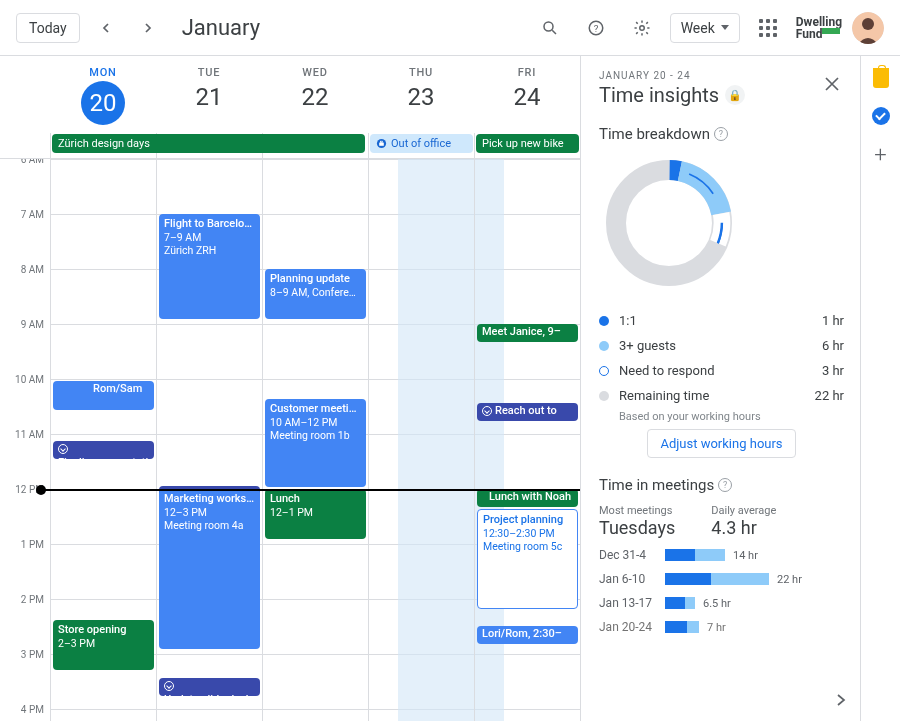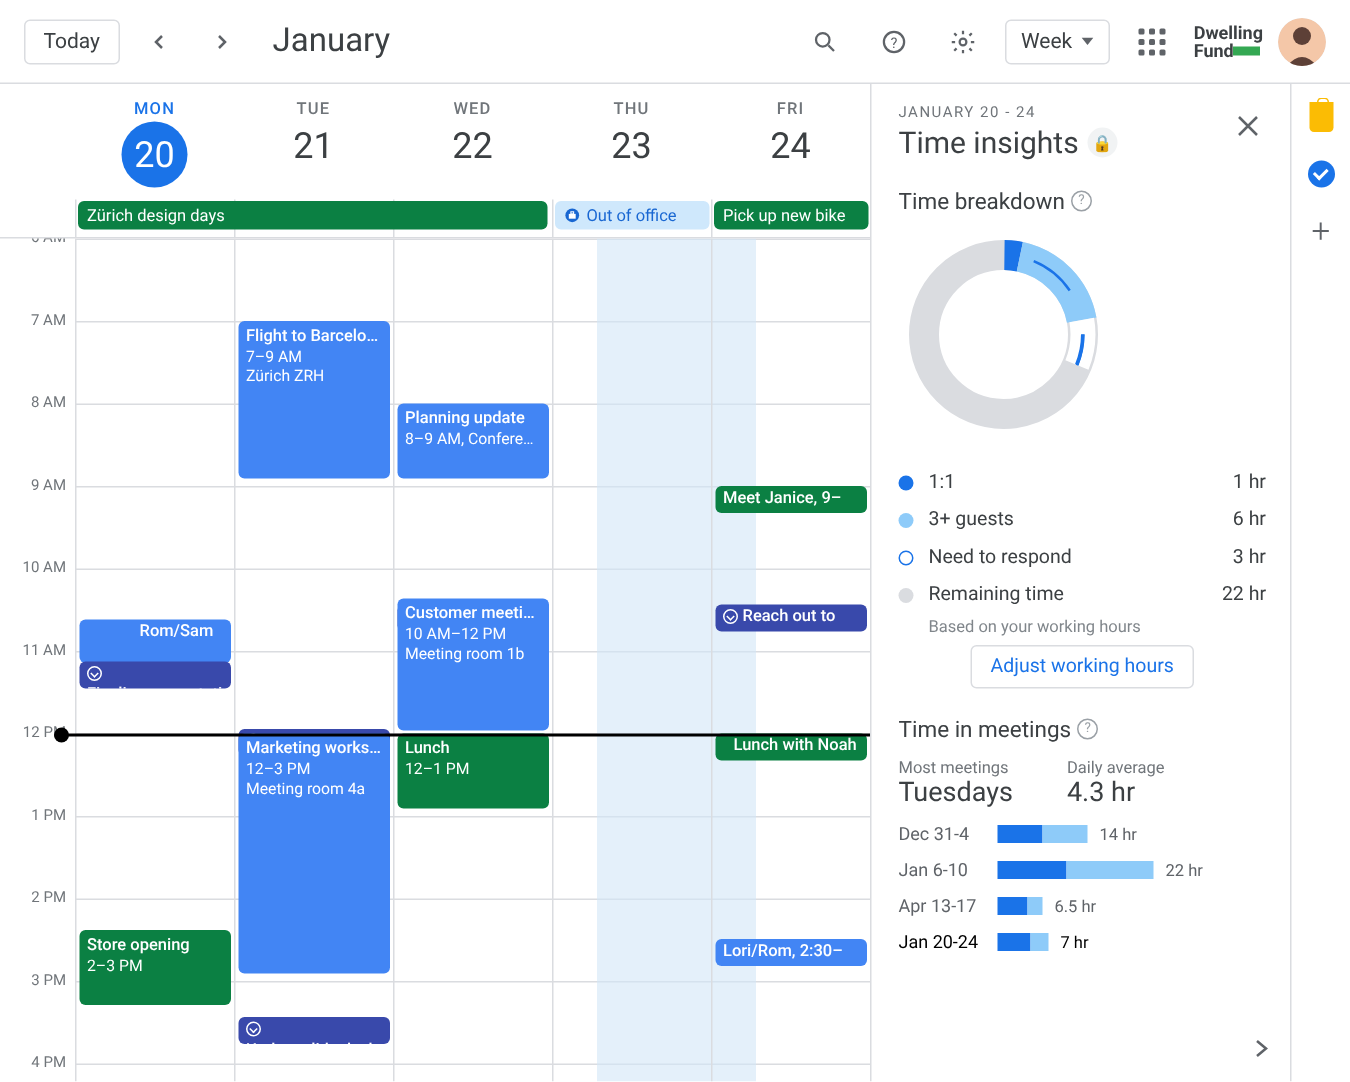--- a/index.html
+++ b/index.html
@@ -88,21 +88,21 @@
 .adjust-btn { border: 1px solid #dadce0; border-radius: 4px; color: #1a73e8; background: #fff; font-size: 13px; padding: 6px 12px; display: block; margin: 0 auto; cursor: pointer; }
 .meet-stats { display: flex; gap: 36px; margin: 10px 0 8px; }
 .meet-stat .cap { font-size: 11px; color: #70757a; }
 .meet-stat .big { font-size: 18px; color: #3c4043; }
 .bars .bar-row { display: flex; align-items: center; gap: 8px; margin: 10px 0; font-size: 12px; }
 .bars .wk { width: 58px; flex-shrink: 0; color: #5f6368; }
 .bars .bar { height: 12px; display: flex; }
 .bars .seg1 { background: #1a73e8; }
 .bars .seg2 { background: #8ecbf9; }
 .bars .bv { color: #5f6368; font-size: 11px; }
-.bars .bar-row.current .wk, .bars .bar-row.current .bv { color: #000000; }
+.bars .bar-row.current .wk, .bars .bar-row.current .bv { color: #737373; }
 .ins-nav { position: absolute; right: 10px; bottom: 8px; color: #5f6368; cursor:pointer; padding:4px;}
 
 
 .rail { width: 40px; border-left: 1px solid #dadce0; display: flex; flex-direction: column; align-items: center; padding-top: 12px; gap: 18px; }
 .rail-item { width: 20px; height: 20px; display: flex; align-items: center; justify-content: center; cursor: pointer; }
 .keep { width: 16px; height: 20px; background: #fbbc04; border-radius: 0 0 3px 3px; position: relative; }
 .keep::before { content: ""; position: absolute; top: -3px; left: 5px; width: 6px; height: 3px; border: 1px solid #fbbc04; border-bottom: none; border-radius: 3px 3px 0 0; }
 .tasks { width: 18px; height: 18px; background: #1a73e8; border-radius: 50%; position: relative; }
 .tasks::after { content: ""; position: absolute; left: 4px; top: 5px; width: 7px; height: 4px; border-left: 2px solid #fff; border-bottom: 2px solid #fff; transform: rotate(-45deg); }
 .plus { font-size: 22px; color: #5f6368; font-weight: 300; }
@@ -158,21 +158,21 @@
           <span></span>
           <span></span>
           <span></span>
           <span></span>
           <span></span>
           <span></span>
         </div>
     </div>
     <div class="brand">
       <div>Dwelling</div>
-        <div style="display:flex;align-items:center;gap:0;">
+        <div style="display:flex;gap:0;">
           <span>Fund</span>
           <span style="display:inline-block;width:18px;height:6px;background:#34a853;"></span>
         </div>
     </div>
     <div class="avatar">
       <svg viewBox="0 0 32 32">
           <circle cx="16" cy="16" r="16" fill="#f4c7a8"></circle>
           <circle cx="16" cy="12" r="6" fill="#5d4037"></circle>
           <path d="M6 32 Q16 20 26 32 Z" fill="#5d4037"></path>
         </svg>
@@ -247,21 +247,21 @@
               <div class="row-line" style="top: 385px;"></div>
               <div class="row-line" style="top: 440px;"></div>
               <div class="row-line" style="top: 495px;"></div>
               <div class="row-line" style="top: 550px;"></div>
             </div>
           <div class="ooo-bg" style="left: calc(50px + 60%); width: calc((100% - 50px)/5);"></div>
 
           <div class="cols">
 
             <div class="col">
-              <div class="event blue thin" style="top:254px;height:29px;padding-left:40px;"><span class="title">Rom/Sam</span></div>
+              <div class="event blue thin" style="top:222px;height:29px;padding-left:40px;"><span class="title">Rom/Sam</span></div>
               <div class="event darkblue thin" style="top:258px;height:18px;"><span class="task-icon"></span><span class="title">Finalize presentation</span></div>
               <div class="event green" style="top:461px;height:50px;">
                   <div class="title">Store opening</div>
                   <div class="sub">2–3 PM</div>
                 </div>
             </div>
 
             <div class="col">
               <div class="event blue" style="top:55px;height:105px;">
                   <div class="title">Flight to Barcelona</div>
@@ -295,20 +295,25 @@
               <div class="event darkblue thin" style="top:550px;height:18px;"><span class="task-icon"></span></div>
 
             </div>
 
             <div class="col"></div>
 
             <div class="col">
               <div class="event green thin" style="top:165px;height:18px;"><span class="title">Meet Janice, 9–</span></div>
               <div class="event darkblue thin" style="top:220px;height:18px;"><span class="task-icon"></span><span class="title">Reach out to </span></div>
               <div class="event green thin" style="top:330px;height:18px;padding-left:12px;"><span class="title">Lunch with Noah</span></div>
+              <div class="event outline" style="top:350px;height:100px;">
+                  <div class="title">Project planning</div>
+                  <div class="sub">12:30–2:30 PM</div>
+                  <div class="sub">Meeting room 5c</div>
+                </div>
               <div class="event blue thin" style="top:467px;height:18px;"><span class="title">Lori/Rom, 2:30–</span></div>
             </div>
           </div>
           <div class="now" style="top:330px;"></div>
         </div>
       </div>
     </div>
 
     <div class="insights">
       <div class="close-x">
@@ -385,21 +390,21 @@
           </div>
           <div class="bar-row">
             <span class="wk">Jan 6-10</span>
             <span class="bar">
               <span class="seg1" style="width:46px"></span>
               <span class="seg2" style="width:58px"></span>
             </span>
             <span class="bv">22 hr</span>
           </div>
           <div class="bar-row">
-            <span class="wk">Apr 13-17</span>
+            <span class="wk">Jan 13-17</span>
             <span class="bar">
               <span class="seg1" style="width:20px"></span>
               <span class="seg2" style="width:10px"></span>
             </span>
             <span class="bv">6.5 hr</span>
           </div>
           <div class="bar-row current">
             <span class="wk">Jan 20-24</span>
             <span class="bar">
               <span class="seg1" style="width:22px"></span>

